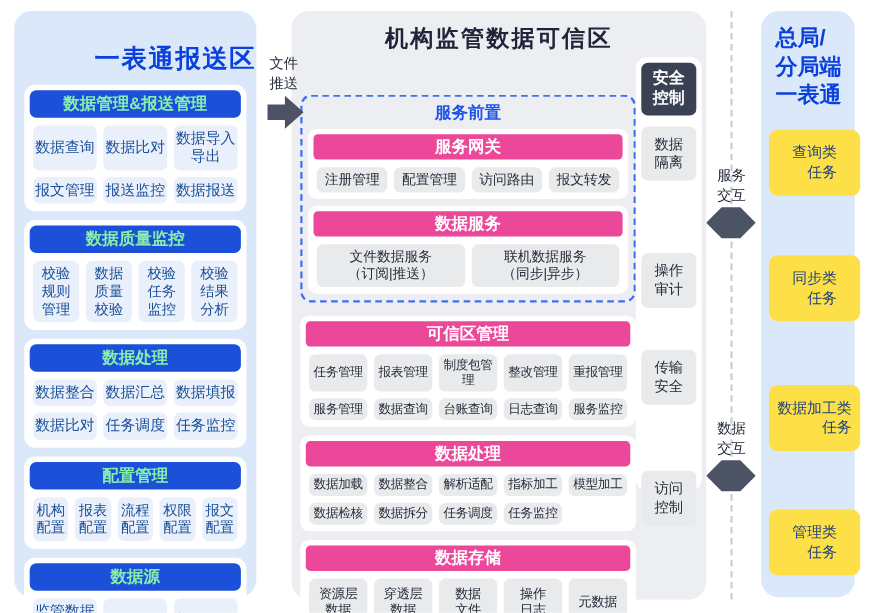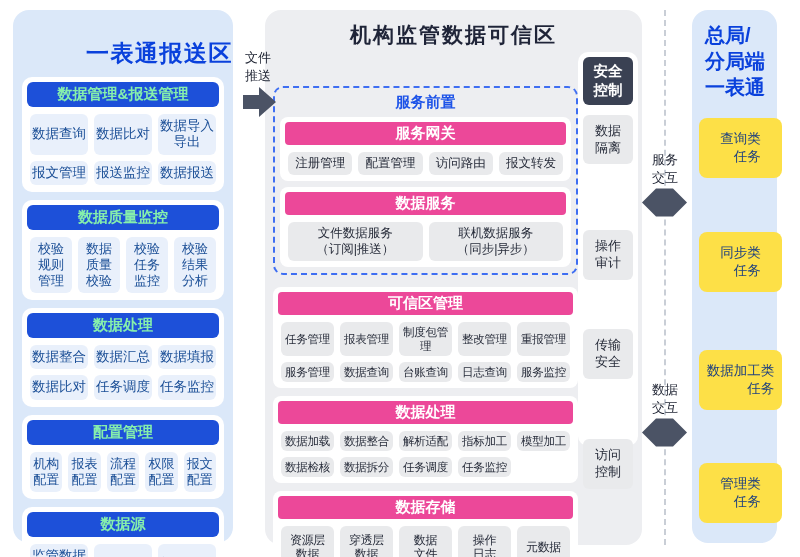--- a/index.html
+++ b/index.html
@@ -53,21 +53,21 @@
 
   
   .security-col { position:absolute; left:313px; top:42px; width:60px; height:394px;
                   background:#fff; border-radius:10px; padding:5px; }
   .sec-header { background:#3a4153; color:#fff; border-radius:6px; text-align:center;
                 font-size:14.5px; font-weight:bold; padding:5px 0; line-height:1.3; }
   .sec-item { background:#e9eaec; color:#272c3a; border-radius:6px; text-align:center;
               font-size:13px; line-height:1.3; padding:8px 0; }
   .sec-item.m1 { margin-top:10px; }
   .sec-item.m2 { margin-top:66px; }
-  .sec-item.m3 { margin-top:49px; }
+  .sec-item.m3 { margin-top:38px; }
   .sec-item.m4 { margin-top:60px; }
 
   
   .ritem { position:absolute; left:7px; width:83px; height:60px; background:#fde047;
            border-radius:8px; color:#21427e; font-size:13.5px; line-height:1.35;
            display:flex; align-items:center; justify-content:center; text-align:right; }
   .r1 { top:108px; } .r2 { top:222px; } .r3 { top:340px; } .r4 { top:453px; }
 
   
   .conn-label { position:absolute; width:40px; text-align:center; font-size:13px;

